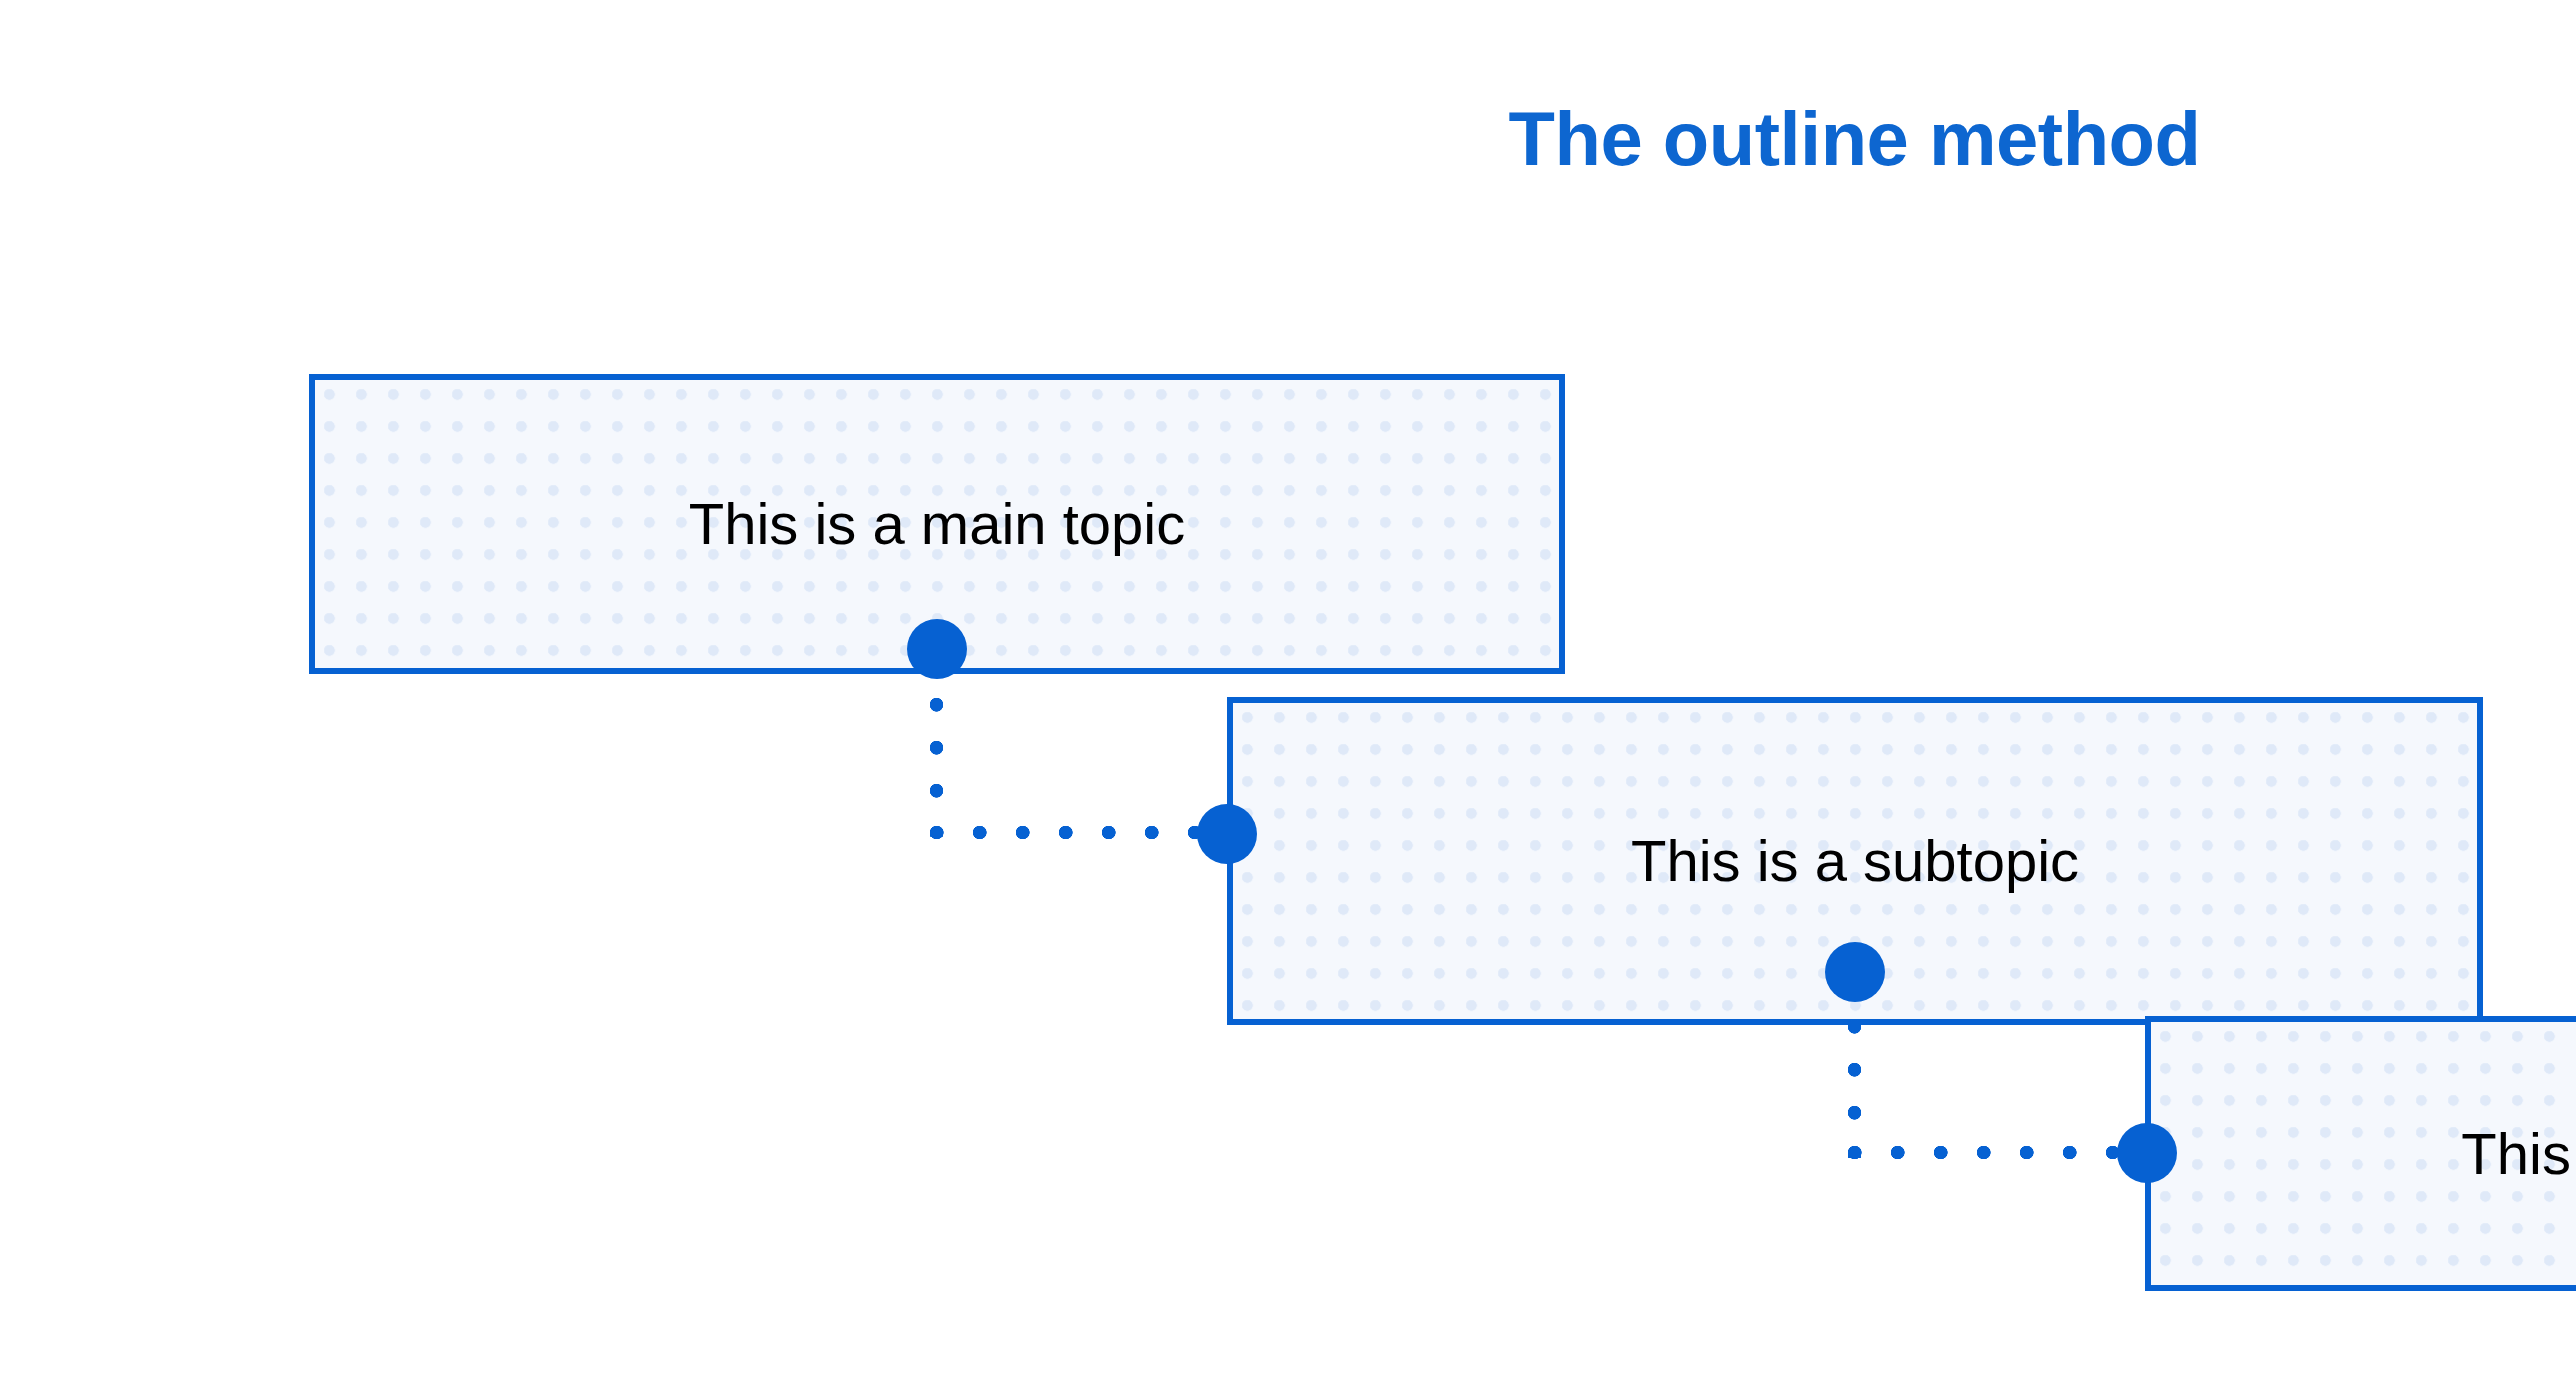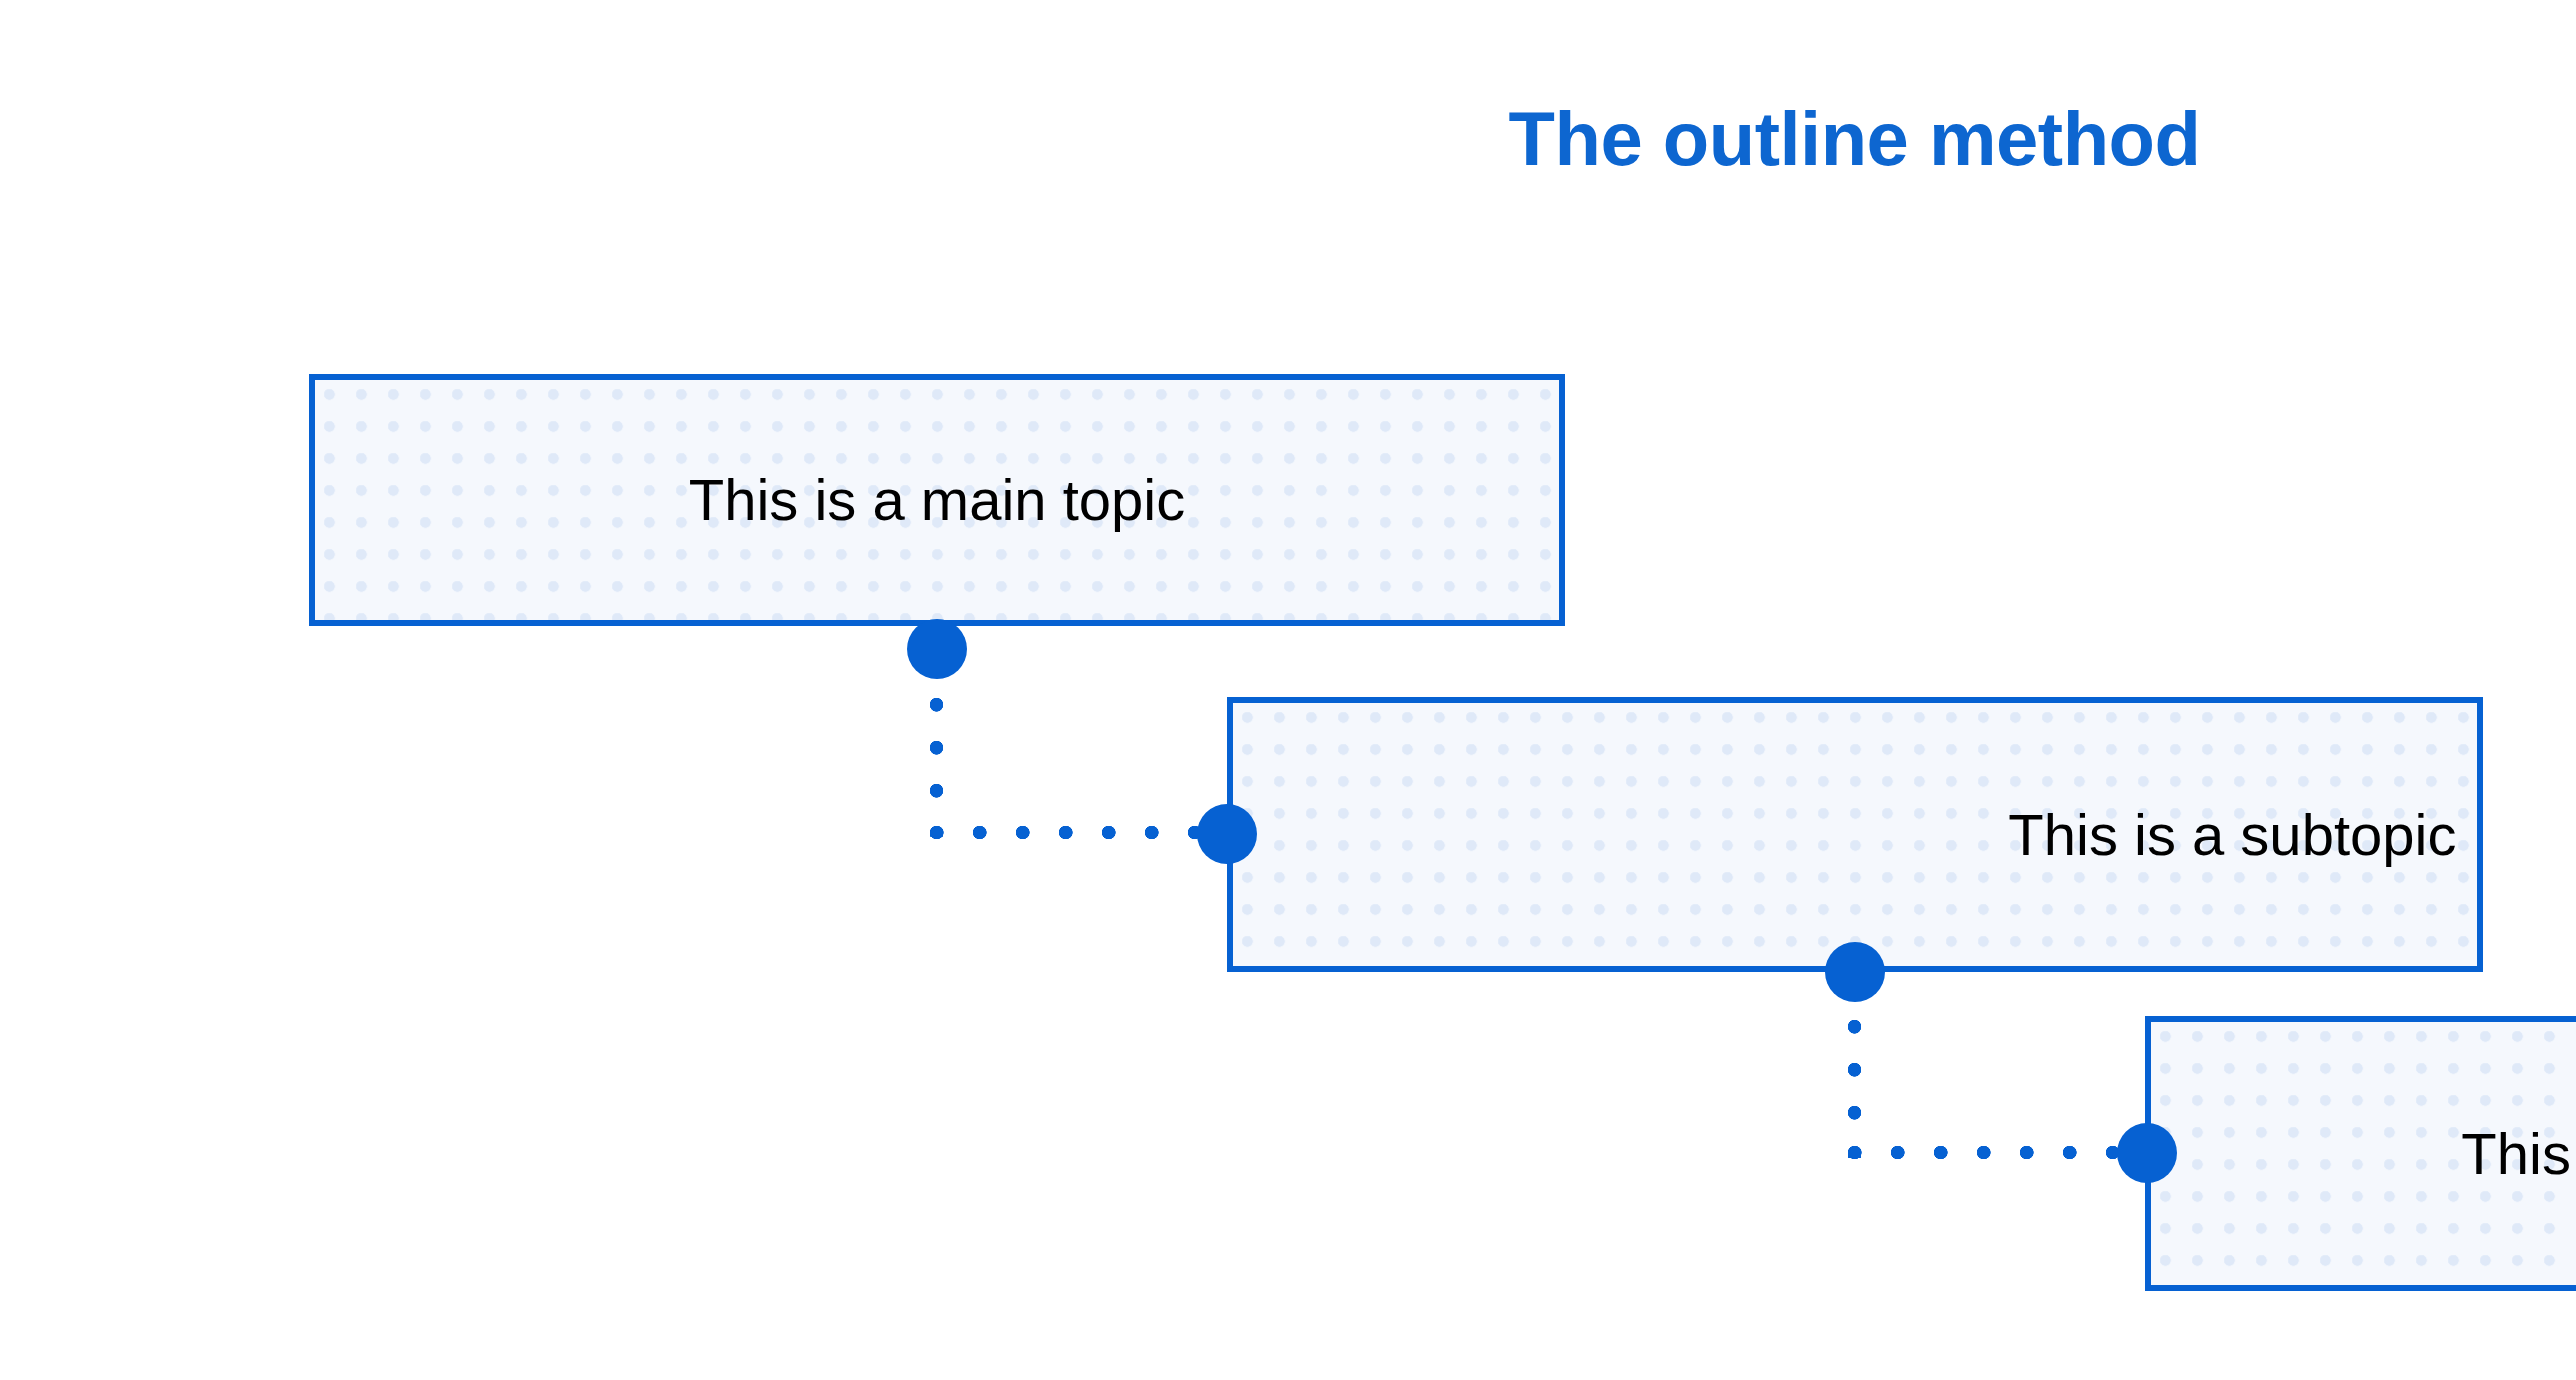--- a/index.html
+++ b/index.html
@@ -52,22 +52,22 @@
     font-weight: normal;
     color: #000000;
     line-height: 1.1;
     white-space: nowrap;
     text-align: center;
     padding: 0 20.6px;
     position: relative;
     z-index: 2;
   }
 
-  #node-1 { left: 309px;  top: 374px;  width: 1256px; height: 252px; }
-  #node-2 { left: 1227px; top: 697px; width: 1256px; height: 275px; justify-content: flex-end; }
+  #node-1 { left: 309px;  top: 374px;  width: 1256px; height: 300px; }
+  #node-2 { left: 1227px; top: 697px; width: 1256px; height: 328px; }
   #node-3 { left: 2145px; top: 1016px; width: 1255px; height: 275px; }
 
   
   .knob {
     position: absolute;
     width: 60px;
     height: 60px;
     border-radius: 50%;
     background: #0661d2;
     z-index: 5;

